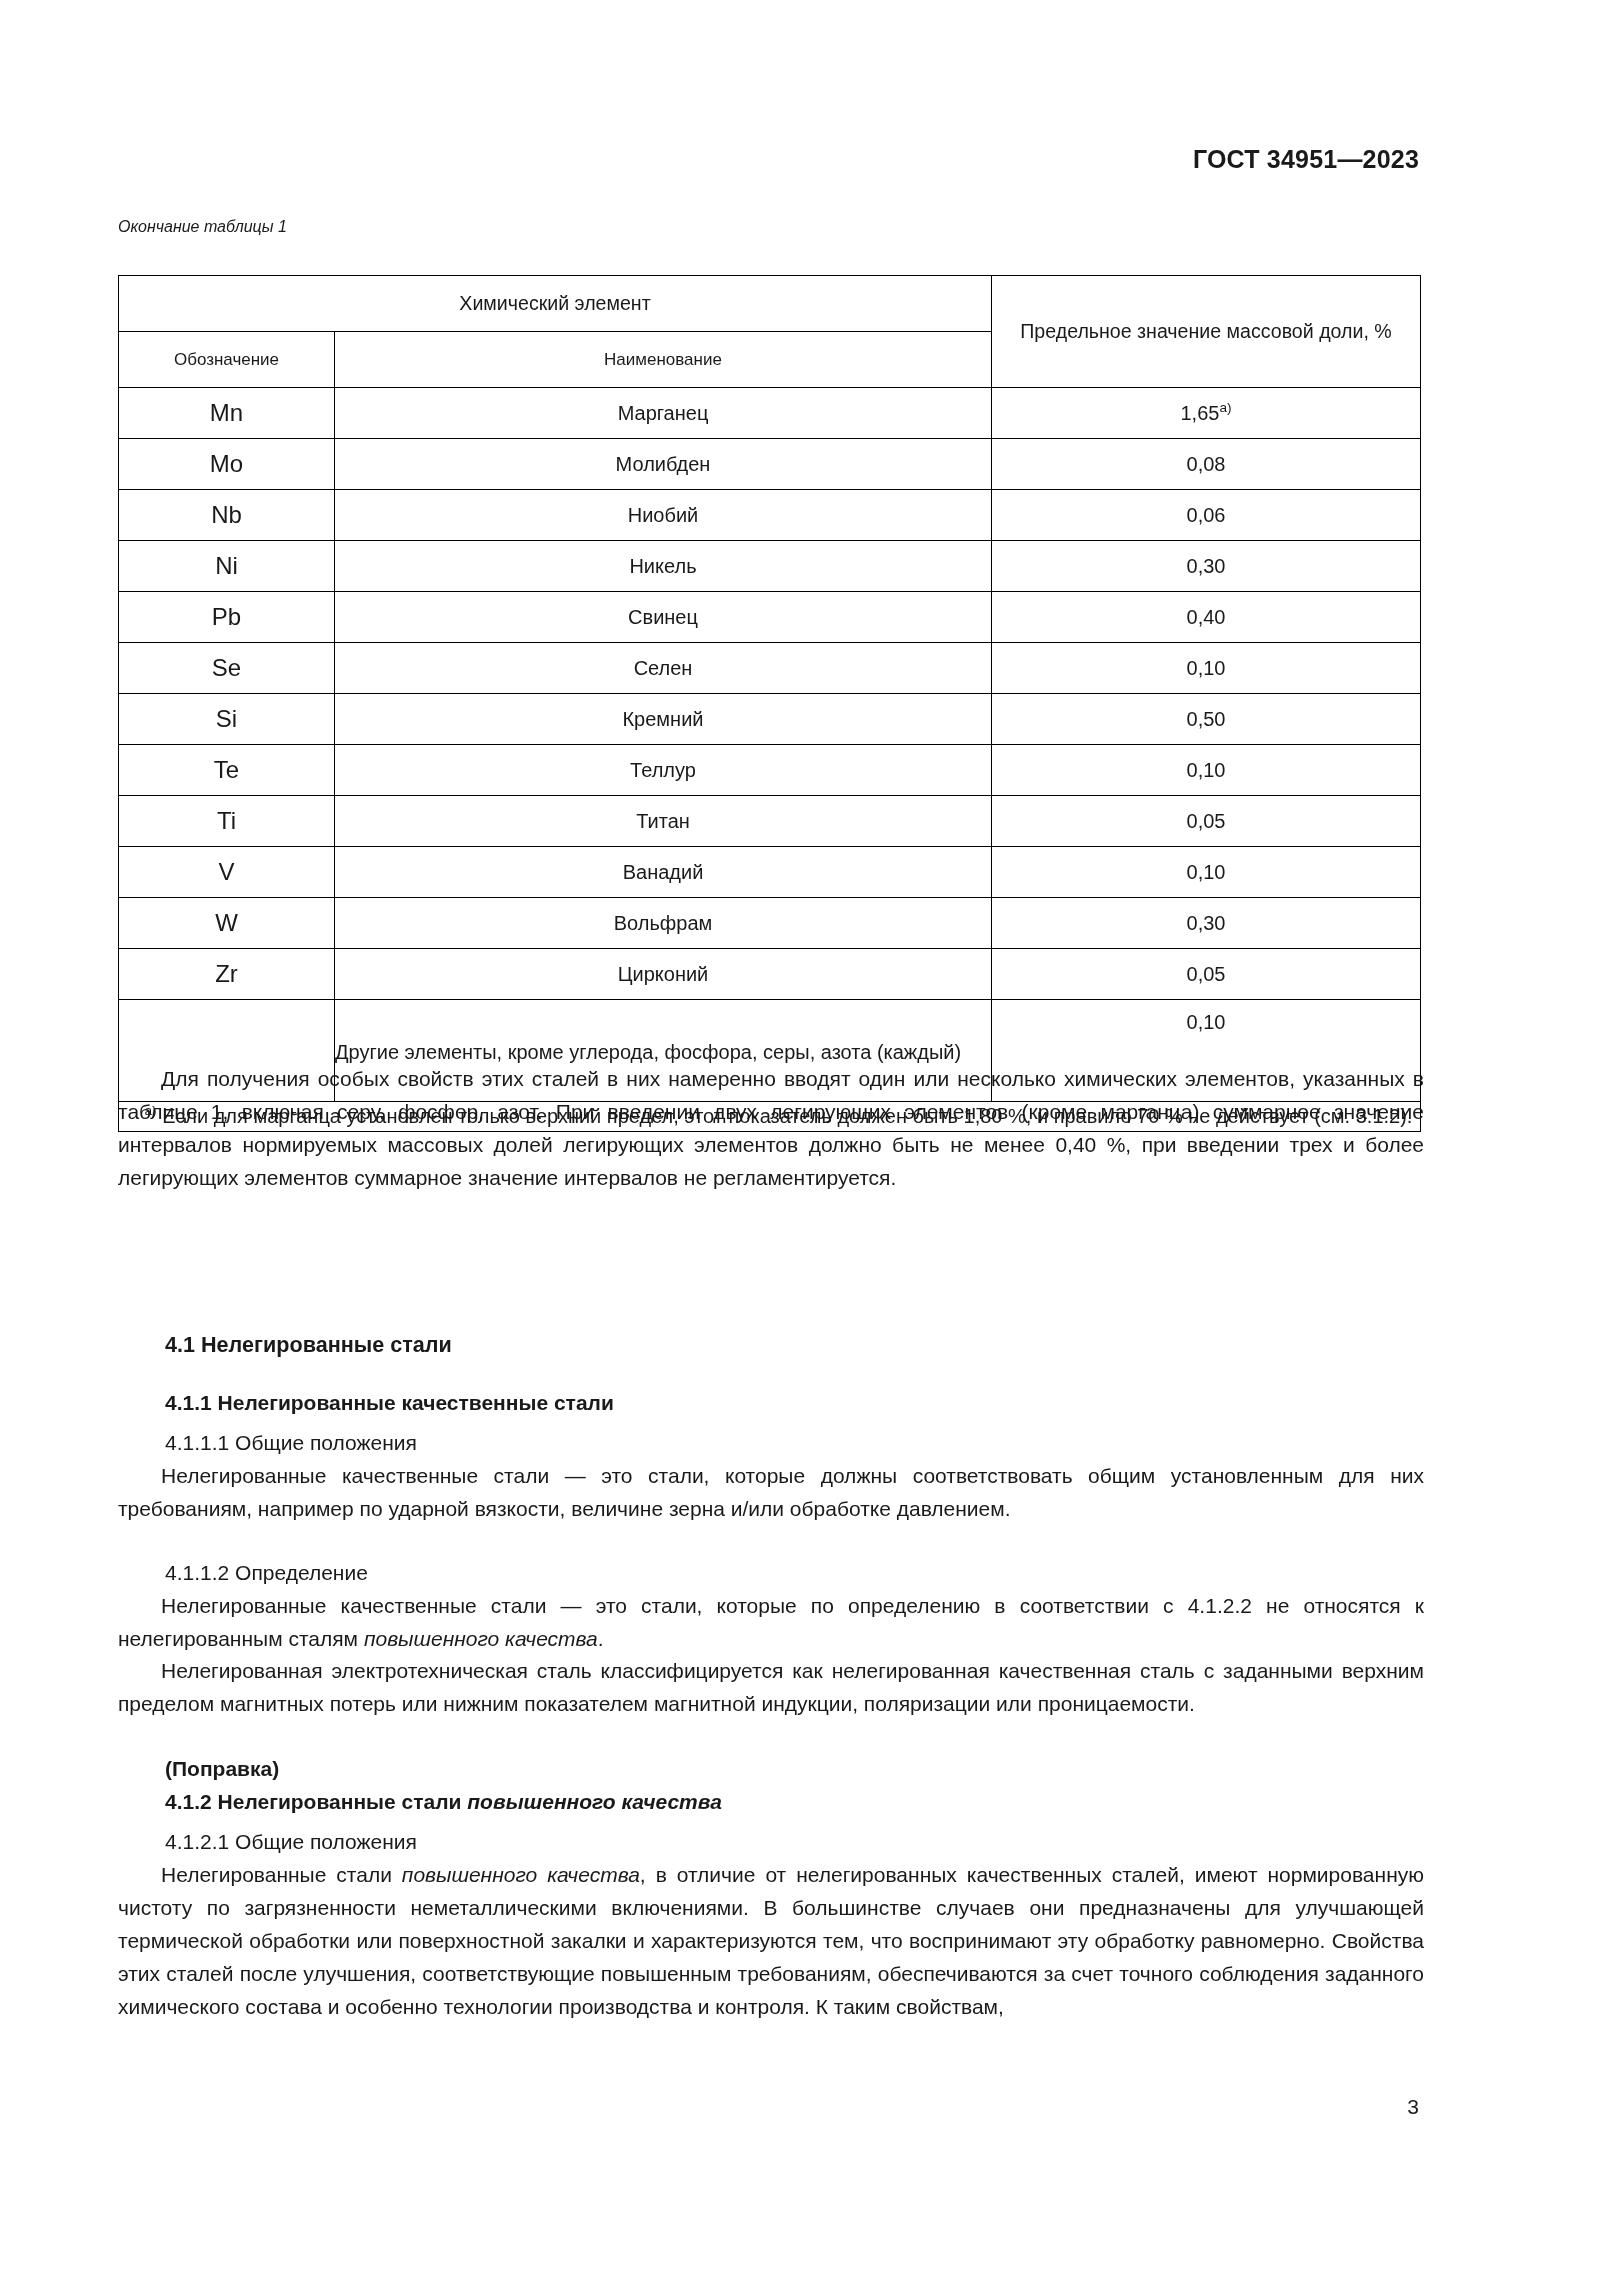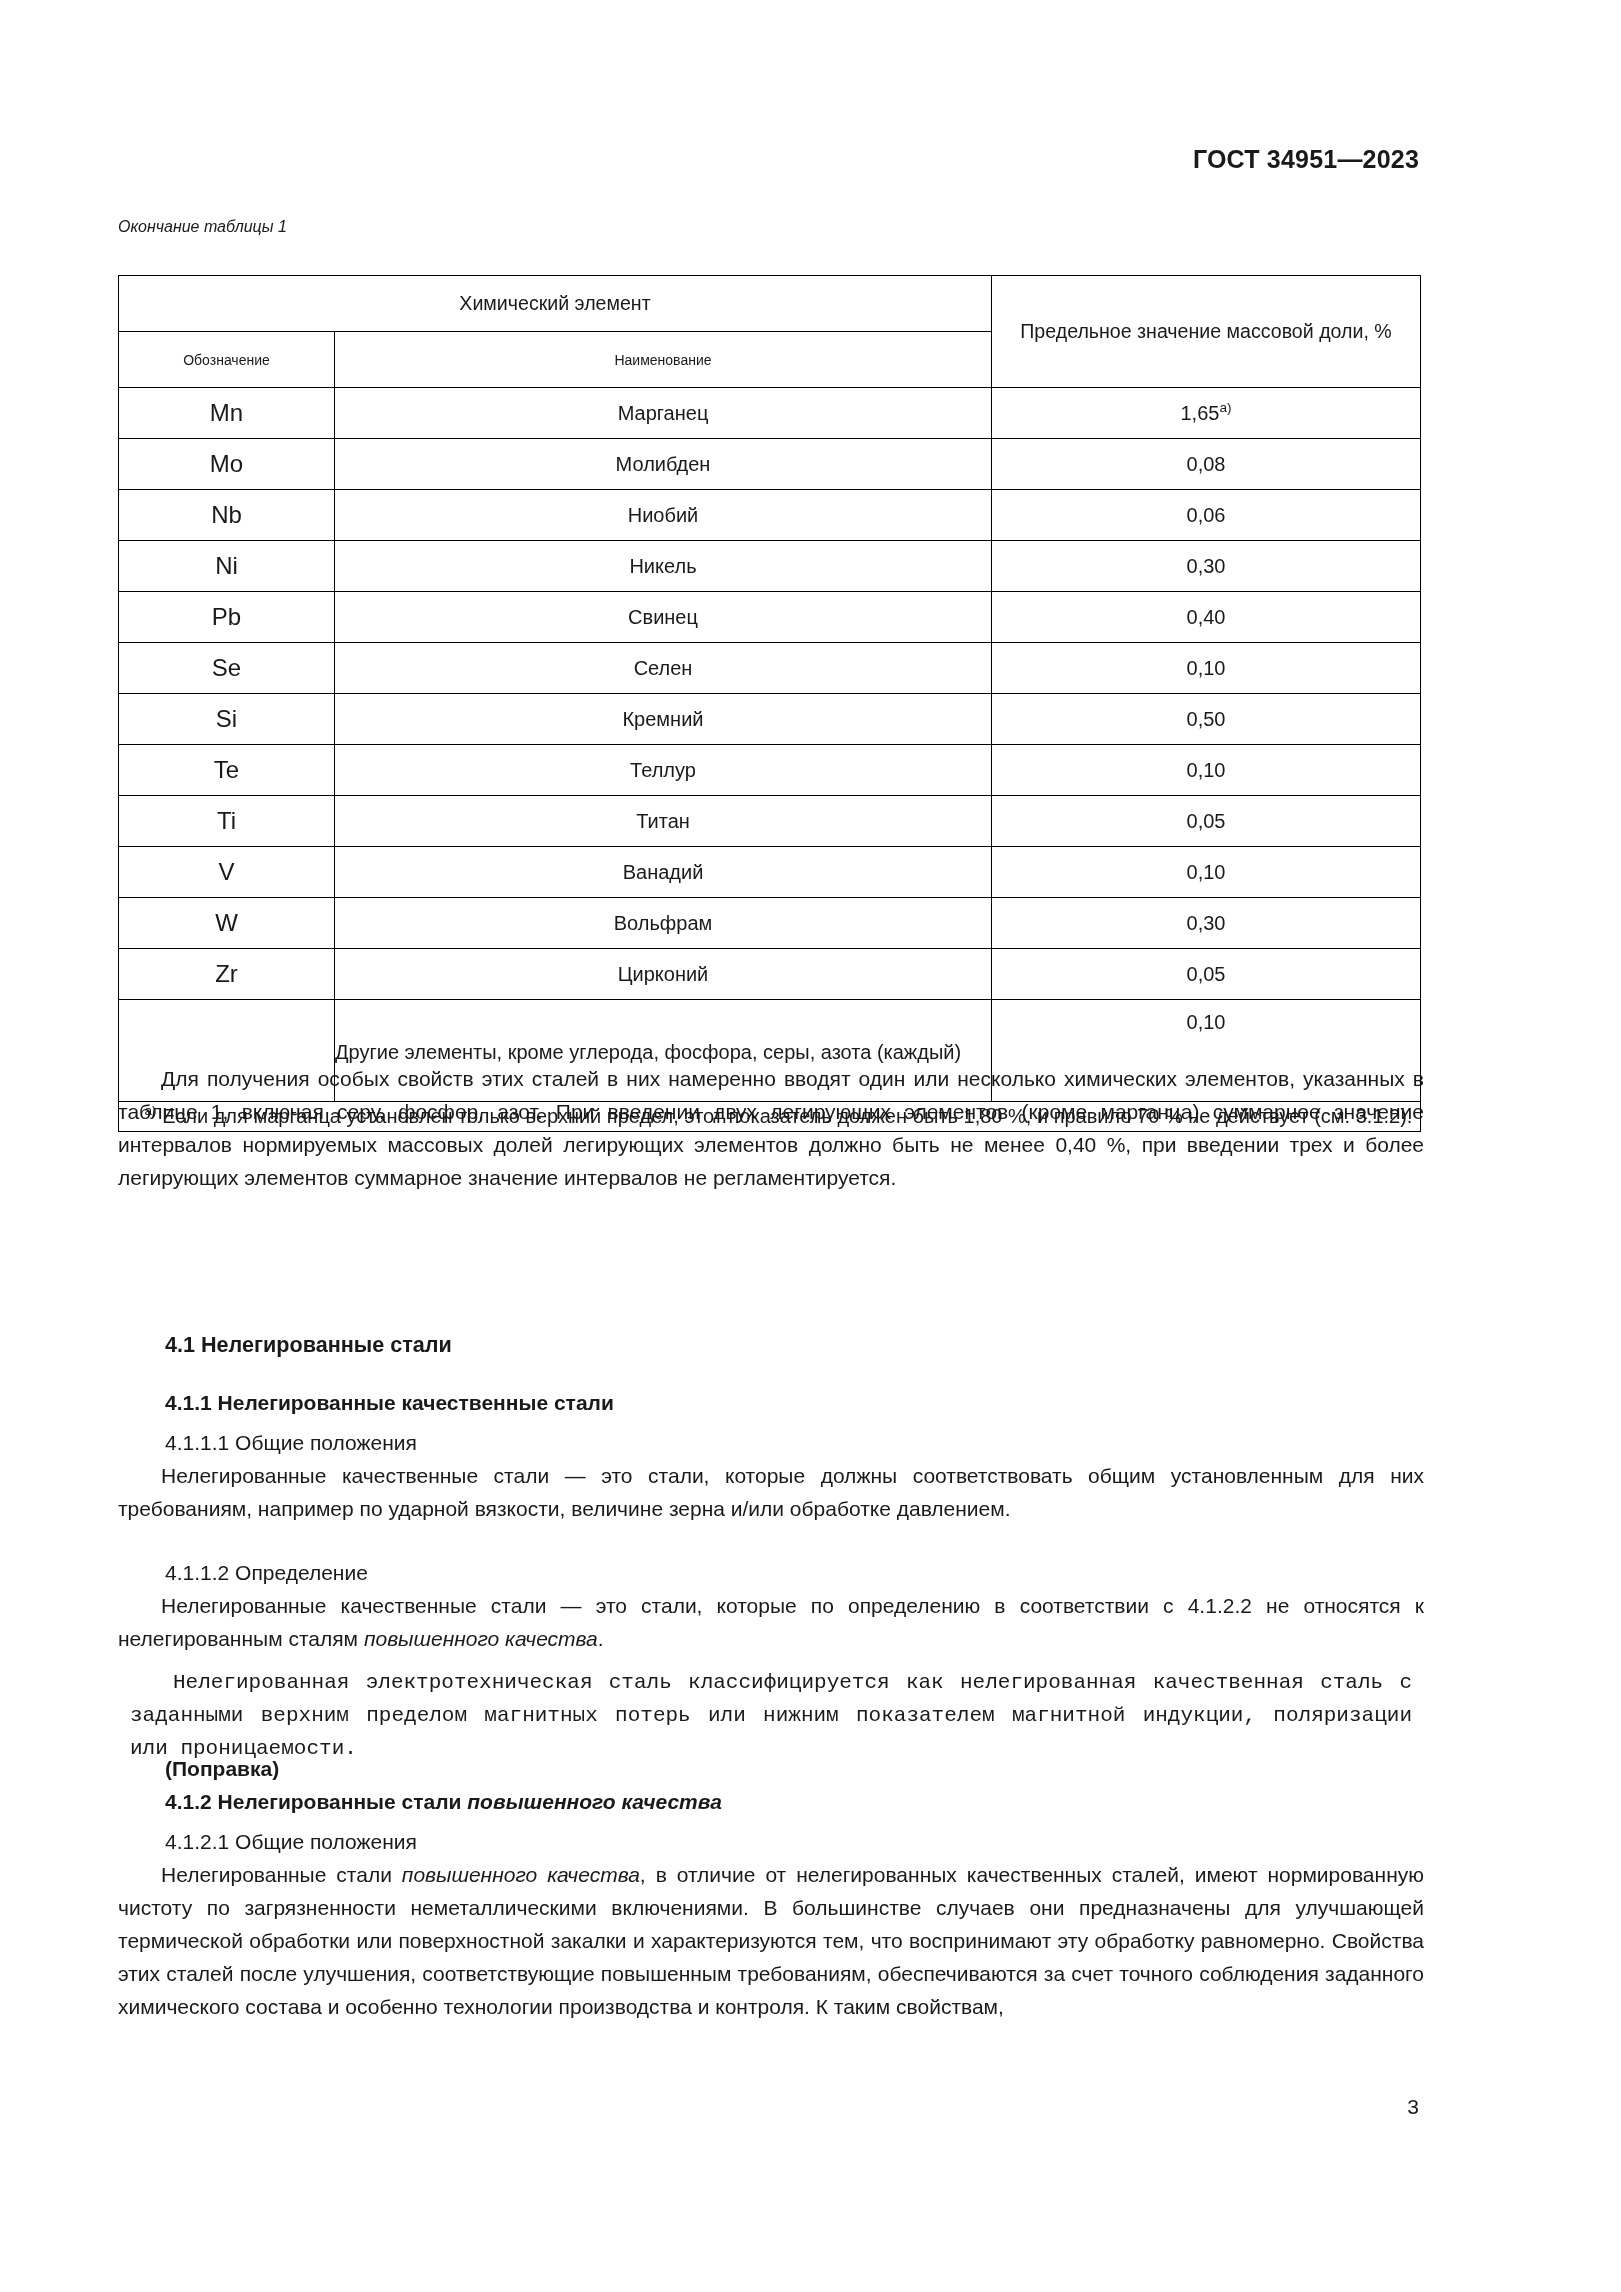--- a/index.html
+++ b/index.html
@@ -75,21 +75,21 @@
   }
   .hdr-limit {
     text-align: center;
     font-size: 19.6px;
     padding: 0 9.8px;
     line-height: 1.25;
   }
   .hdr-sub {
     height: 55px;
     text-align: center;
-    font-size: 14px;
+    font-size: 17px;
   }
 
   .row-cell {
     height: 50px;
   }
   .c-sym {
     text-align: center;
     font-size: 24px;
   }
   .c-name {
@@ -301,21 +301,21 @@
 
   <div class="body-block" style="top:1556px; left:165px; width:1259px;">
     <p class="plainhead">4.1.1.2  Определение</p>
   </div>
 
   <div class="body-block" style="top:1589px;">
     <p style="margin:0; text-indent:43px;"><span>Нелегированные качественные стали — это стали, которые по определению в соответствии с 4.1.2.2 не относятся к нелегированным сталям </span><span class="ital">повышенного качества</span><span>.</span></p>
   </div>
 
   <div class="body-block" style="top:1654px;">
-    <p style="margin:12px; text-indent:43px;font-family:Liberation Mono, monospace;">Нелегированная электротехническая сталь классифицируется как нелегированная качественная сталь с заданными верхним пределом магнитных потерь или нижним показателем магнитной индукции, поляризации или проницаемости.</p>
+    <p style="margin:0; text-indent:43px;">Нелегированная электротехническая сталь классифицируется как нелегированная качественная сталь с заданными верхним пределом магнитных потерь или нижним показателем магнитной индукции, поляризации или проницаемости.</p>
   </div>
 
   <div class="body-block" style="top:1752px; left:165px; width:1259px;">
     <p class="bold" style="margin:0; font-size:21px;">(Поправка)</p>
   </div>
 
   <div class="body-block" style="top:1785px; left:165px; width:1259px;">
     <h4 class="subsubsec"><span>4.1.2  Нелегированные стали </span><span class="ital">повышенного качества</span></h4>
   </div>
 

